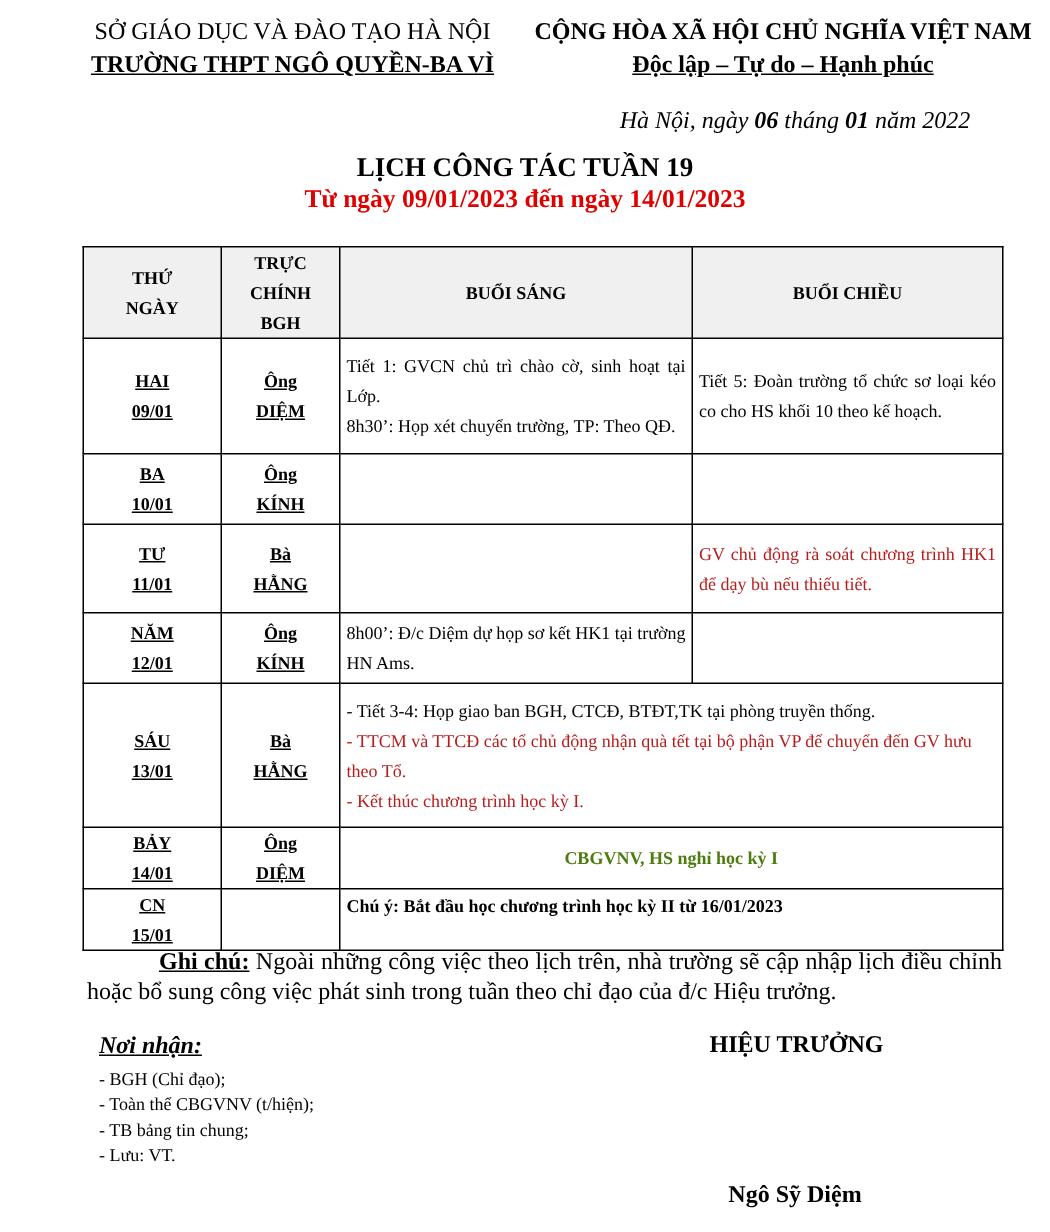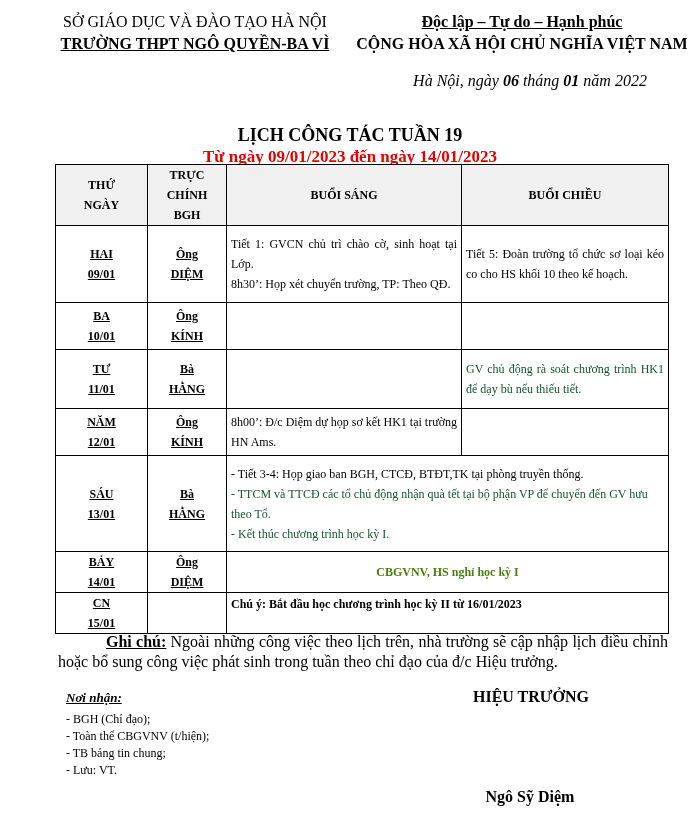--- a/index.html
+++ b/index.html
@@ -6,47 +6,47 @@
   body { width:700px; height:821px; position:relative; overflow:hidden;
          font-family:"Liberation Serif", serif; color:#000; }
   .abs { position:absolute; }
   .center { text-align:center; }
   .b { font-weight:bold; }
   .u { text-decoration:underline; }
   .i { font-style:italic; }
   .hdr-left { left:30px; top:11px; width:330px; font-size:16px; line-height:22px; }
   .hdr-right { left:348px; top:11px; width:348px; font-size:16px; line-height:22px; }
   .dateline { left:380px; top:72px; width:300px; font-size:16px; }
-  .title { left:0; top:124px; width:700px; font-size:18px; line-height:22px; }
+  .title { left:0; top:100px; width:700px; font-size:18px; line-height:22px; }
   .title .red { color:#e00000; font-size:17px; }
   table.sched { position:absolute; left:55px; top:164px; width:613px;
         border-collapse:collapse; font-size:12px; table-layout:fixed; }
   table.sched td, table.sched th { border:1px solid #000; padding:0 4px; vertical-align:middle; line-height:20px; }
   table.sched th { background:#f0f0f0; font-weight:bold; text-align:center; }
   td.day, td.duty { text-align:center; font-weight:bold;text-decoration:underline; }
   td.txt { text-align:justify; vertical-align:top; padding-top:1px; }
-  .red { color:#14532d; }
+  .red { color:#b91c1c; }
   .blue { color:#4d7c0f; }
   .note { left:58px; top:632px; width:610px; font-size:16px; line-height:20px; text-indent:48px; text-align:justify; }
   .recv { left:66px; top:689px; font-size:12px; line-height:17px; }
-  .recv .title-r { font-size:13px; margin-bottom:5px; }
+  .recv .title-r { font-size:16px; margin-bottom:5px; }
   .sign { left:456px; top:688px; width:150px; font-size:16px; }
   .signer { left:455px; top:788px; width:150px; font-size:16px; }
 </style>
 </head>
 <body>
 
 <div class="abs hdr-left center">
   <div>SỞ GIÁO DỤC VÀ ĐÀO TẠO HÀ NỘI</div>
   <div class="b"><span class="u">TRƯỜNG THPT NGÔ QUYỀN-BA VÌ</span></div>
 </div>
 
 <div class="abs hdr-right center b">
+  <div>CỘNG HÒA XÃ HỘI CHỦ NGHĨA VIỆT NAM</div>
   <div><span class="u">Độc lập – Tự do – Hạnh phúc</span></div>
-  <div>CỘNG HÒA XÃ HỘI CHỦ NGHĨA VIỆT NAM</div>
 </div>
 
 <div class="abs dateline i center">
   <span>Hà Nội, ngày </span><b>06</b><span> tháng </span><b>01</b><span> năm 2022</span>
 </div>
 
 <div class="abs title center b">
   <div>LỊCH CÔNG TÁC TUẦN 19</div>
   <div class="red">Từ ngày 09/01/2023 đến ngày 14/01/2023</div>
 </div>

